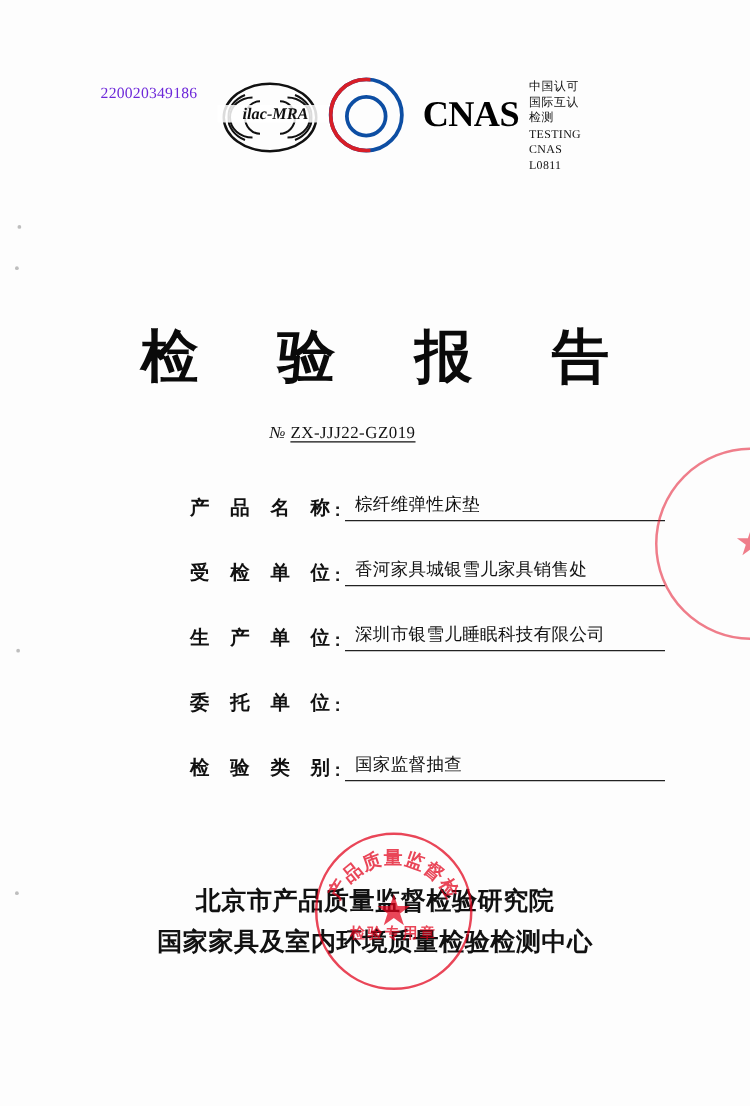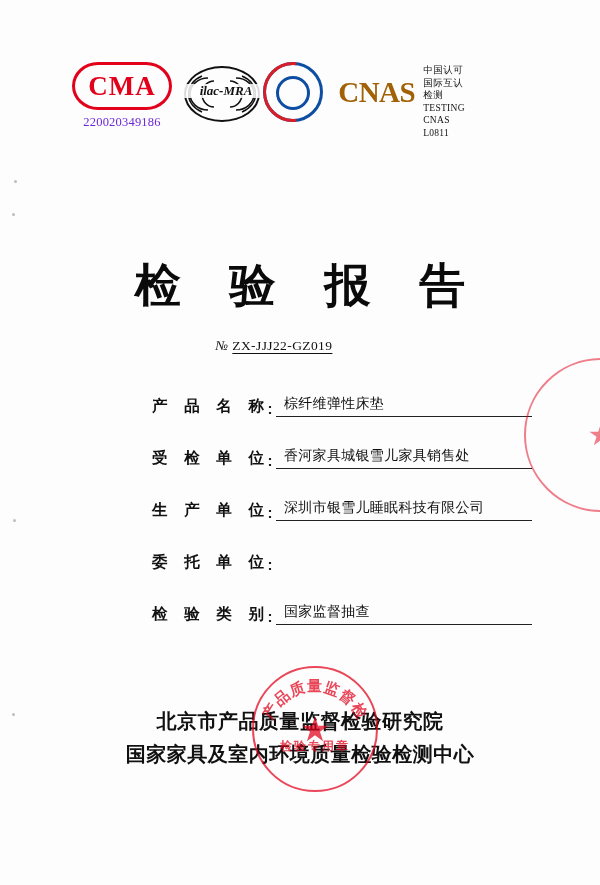--- a/index.html
+++ b/index.html
@@ -125,21 +125,21 @@
     box-sizing: border-box;
   }
   .cnas-ring.red {
     border-color: #d81e27;
     clip-path: polygon(0 0, 55% 0, 55% 100%, 0 100%);
   }
   .cnas-word {
     font-family: "Liberation Serif", serif;
     font-weight: bold;
     font-size: 29px;
-    color: #a16207;
+    color: #000000;
     line-height: 60px;
     margin-left: 20px;
     letter-spacing: -0.5px;
   }
   .cnas-side {
     margin-left: 8px;
     padding-top: 2px;
     font-size: 9.5px;
     line-height: 1.32;
     color: #111;
@@ -154,21 +154,21 @@
     letter-spacing: 0.3px;
   }
 
   
   .doc-title {
     position: absolute;
     top: 255px;
     left: 0;
     width: 600px;
     text-align: center;
-    font-family: Liberation Sans, sans-serif;
+    font-family: Liberation Mono, monospace;
     font-weight: bold;
     font-size: 46px;
     letter-spacing: 18px;
     text-indent: 18px;
     color: #0a0a0a;
   }
 
   
   .report-no {
     position: absolute;
@@ -316,23 +316,20 @@
   }
 </style>
 </head>
 <body>
 
 <div class="page">
 
   <div class="logo-row">
 
     <div class="cma-block">
-      <div class="cma-badge">
-        <div class="cma-text">CMA</div>
-      </div>
       <div class="cma-number">220020349186</div>
     </div>
 
     <div class="ilac-block">
       <div class="ilac-circle"></div>
       <div class="ilac-arcs">
         <svg viewBox="0 0 68 48" xmlns="http://www.w3.org/2000/svg">
           <g stroke="#111" stroke-width="1.6" fill="none">
             <path d="M14 6 A 24 20 0 0 0 14 42"></path>
             <path d="M20 8 A 18 16 0 0 0 20 40"></path>

